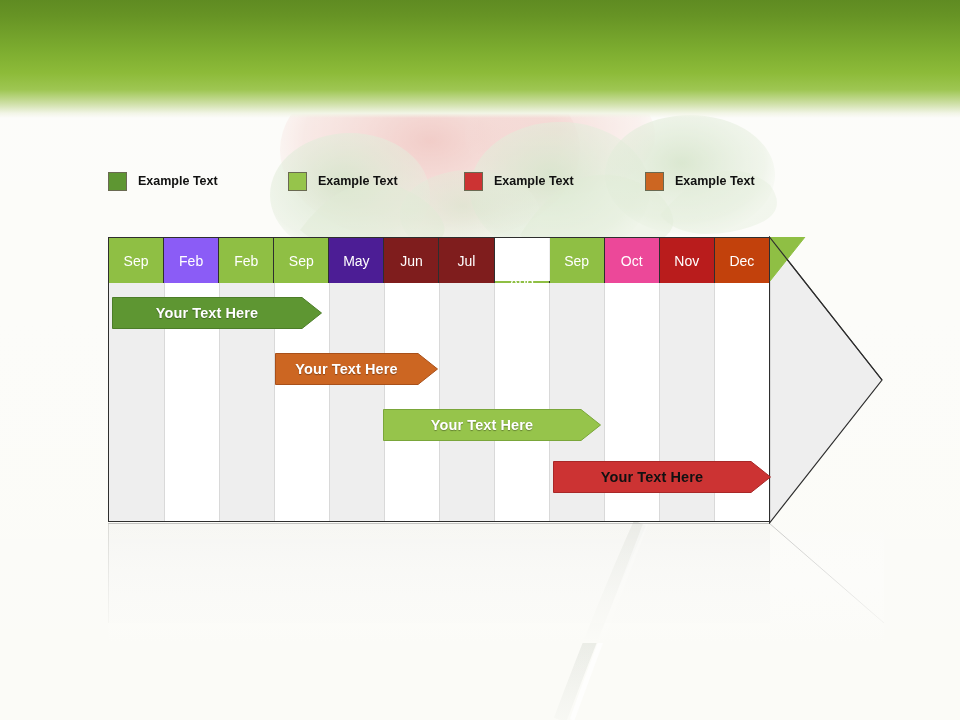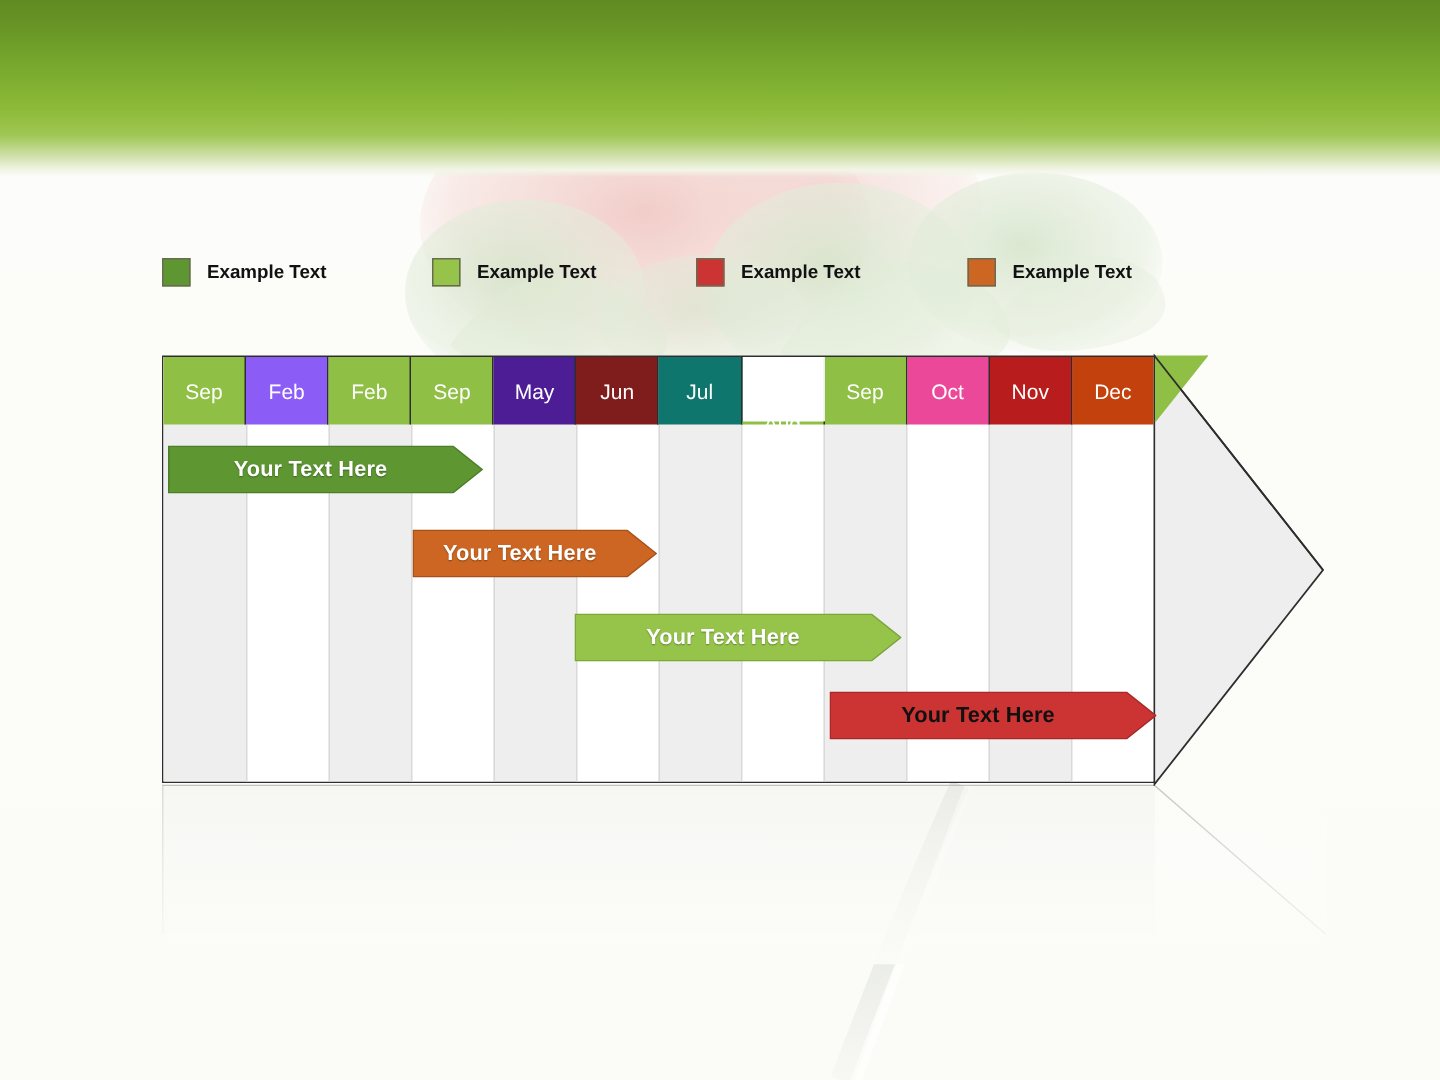--- a/index.html
+++ b/index.html
@@ -291,21 +291,21 @@
         <div class="grid-col shade"></div>
         <div class="grid-col plain"></div>
       </div>
     <div class="month-row" id="month-row">
         <div class="month-cell" style="background: rgb(143, 191, 68);">Sep</div>
         <div class="month-cell" style="background: #8b5cf6;">Feb</div>
         <div class="month-cell" style="background: rgb(143, 191, 68);">Feb</div>
         <div class="month-cell" style="background: rgb(143, 191, 68);">Sep</div>
         <div class="month-cell" style="background: #4c1d95;">May</div>
         <div class="month-cell" style="background: #7f1d1d;">Jun</div>
-        <div class="month-cell" style="background: #0f766e; text-align: right;">Jul</div>
+        <div class="month-cell" style="background: #7f1d1d; text-align: right;">Jul</div>
         <div class="month-cell" style="background: rgb(143, 191, 68); margin-top: 43px;">Aug</div>
         <div class="month-cell" style="background: rgb(143, 191, 68);">Sep</div>
         <div class="month-cell" style="background: #ec4899;">Oct</div>
         <div class="month-cell" style="background: #b91c1c;">Nov</div>
         <div class="month-cell" style="background: #c2410c;">Dec</div>
       </div>
   </div>
 
   <div class="arrow-head">
     <svg width="115" height="288" viewBox="0 0 115 288" xmlns="http://www.w3.org/2000/svg">

